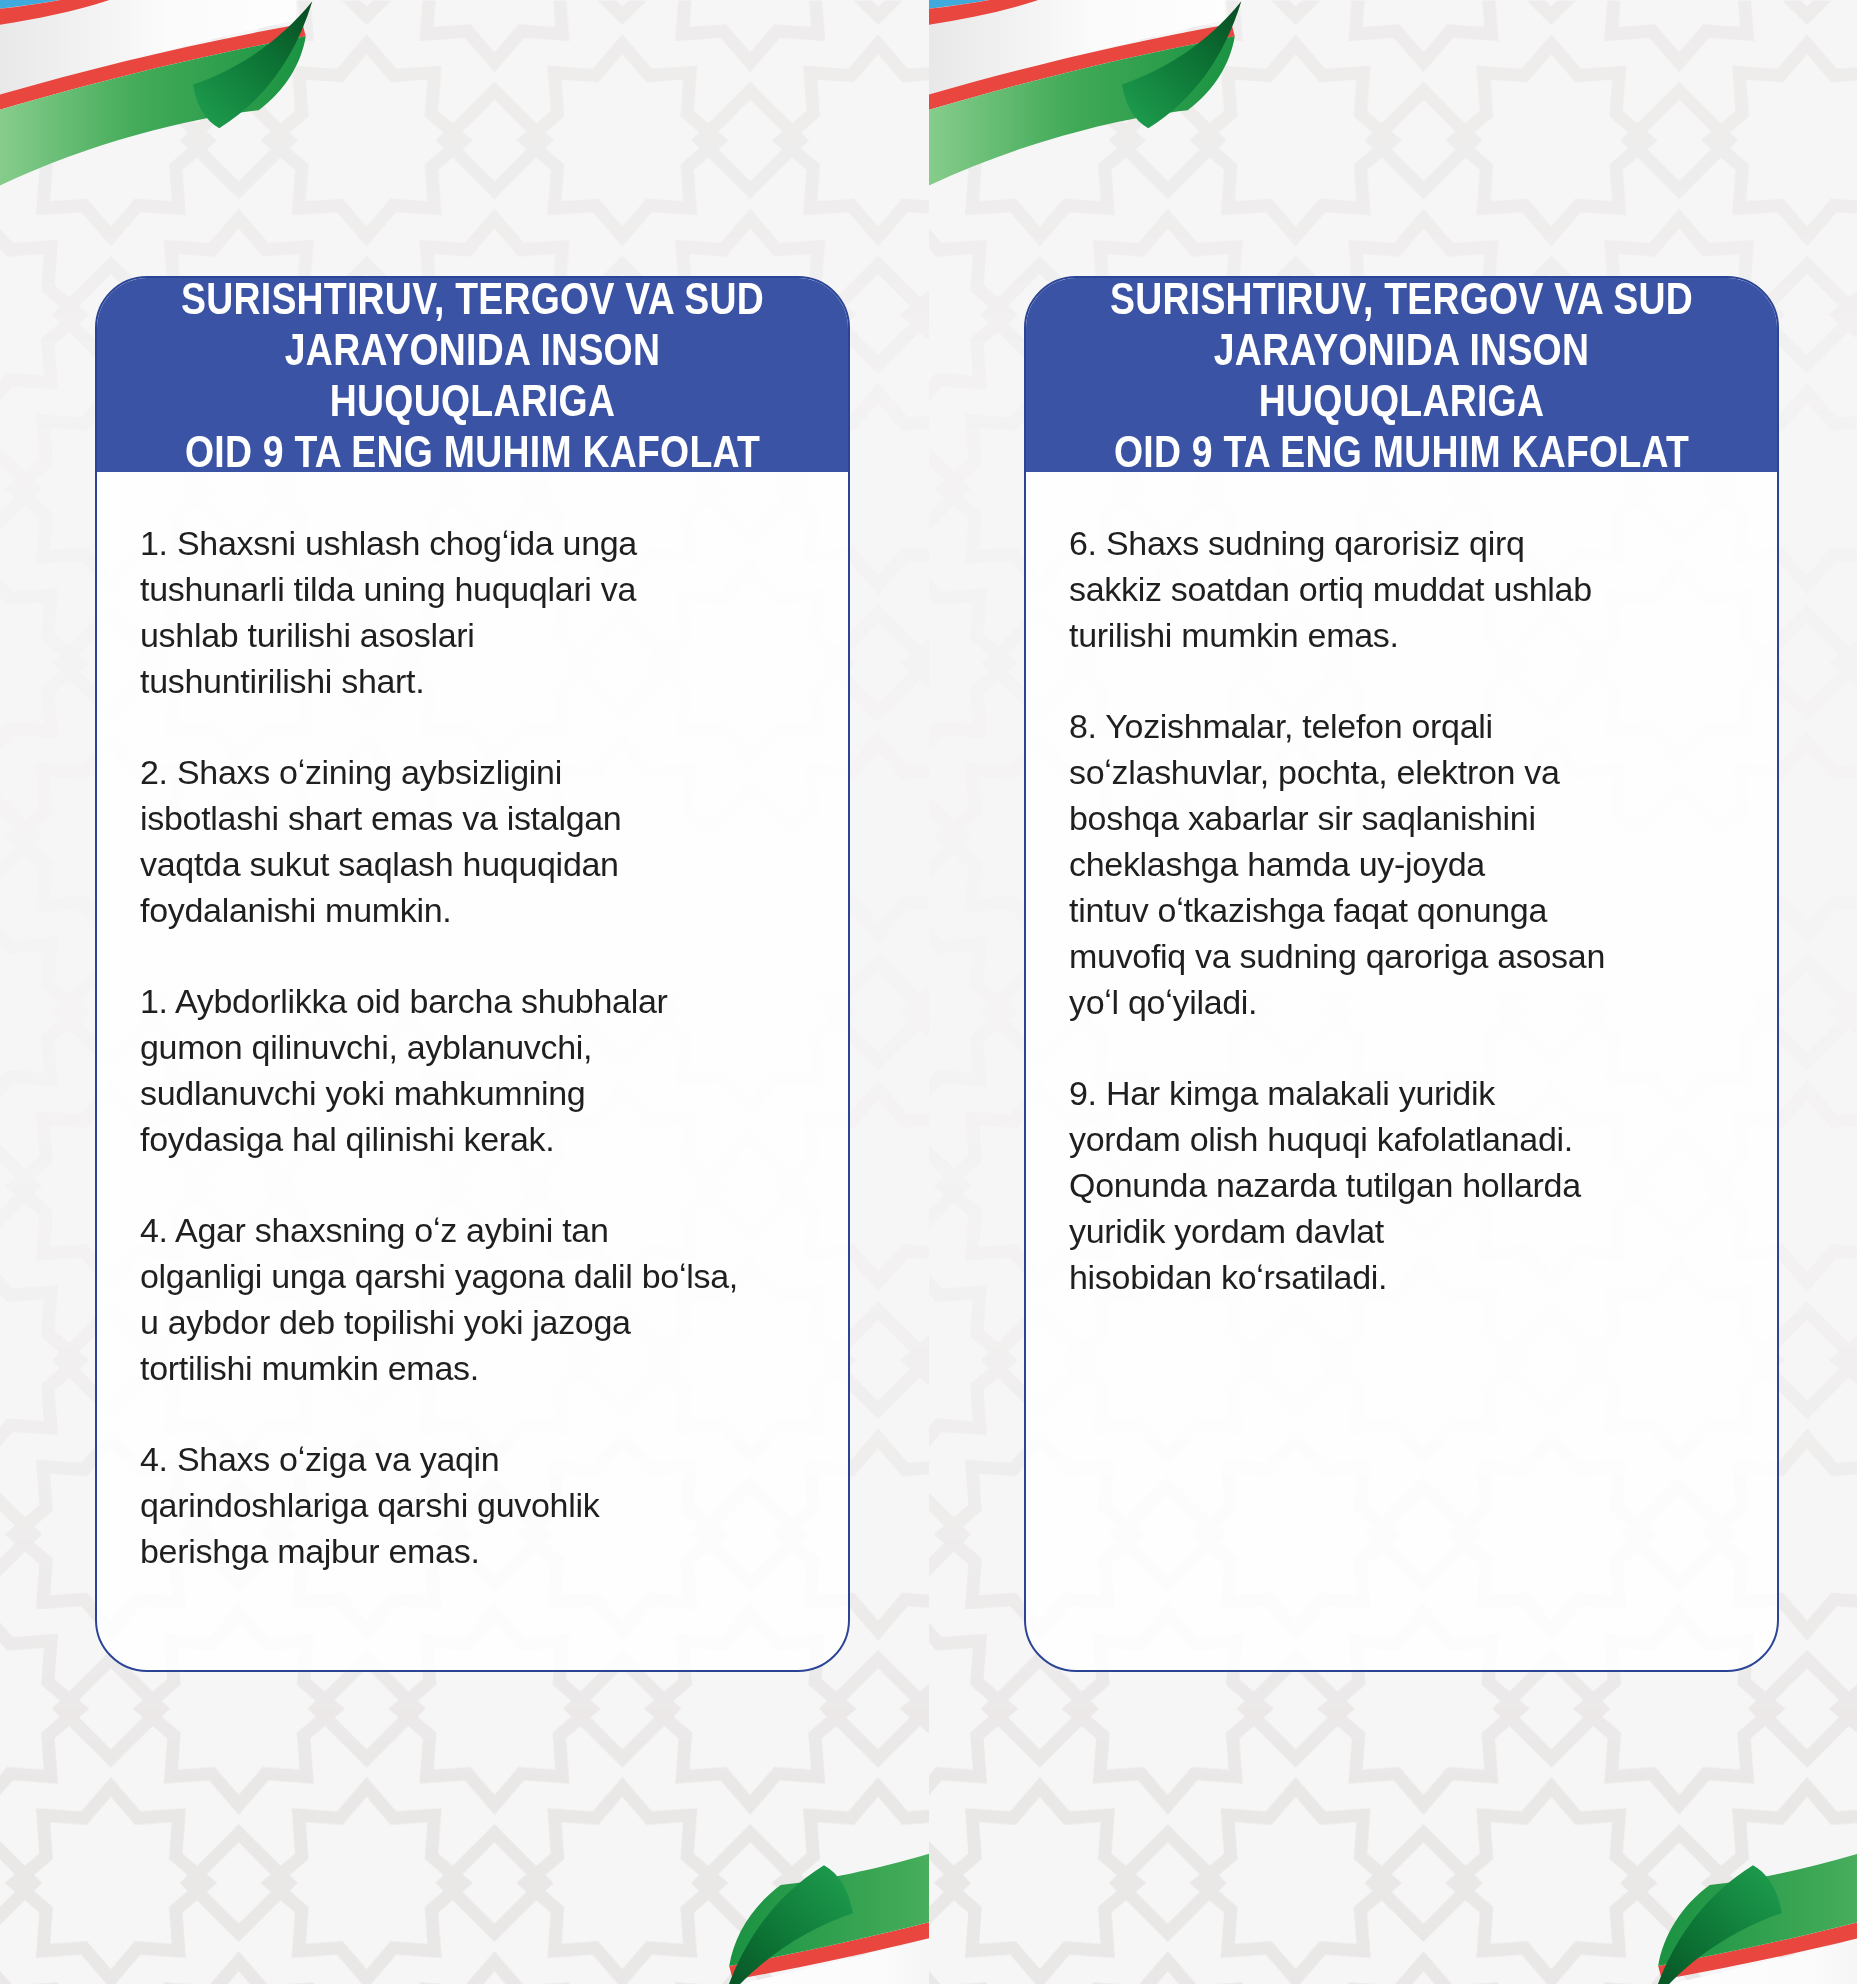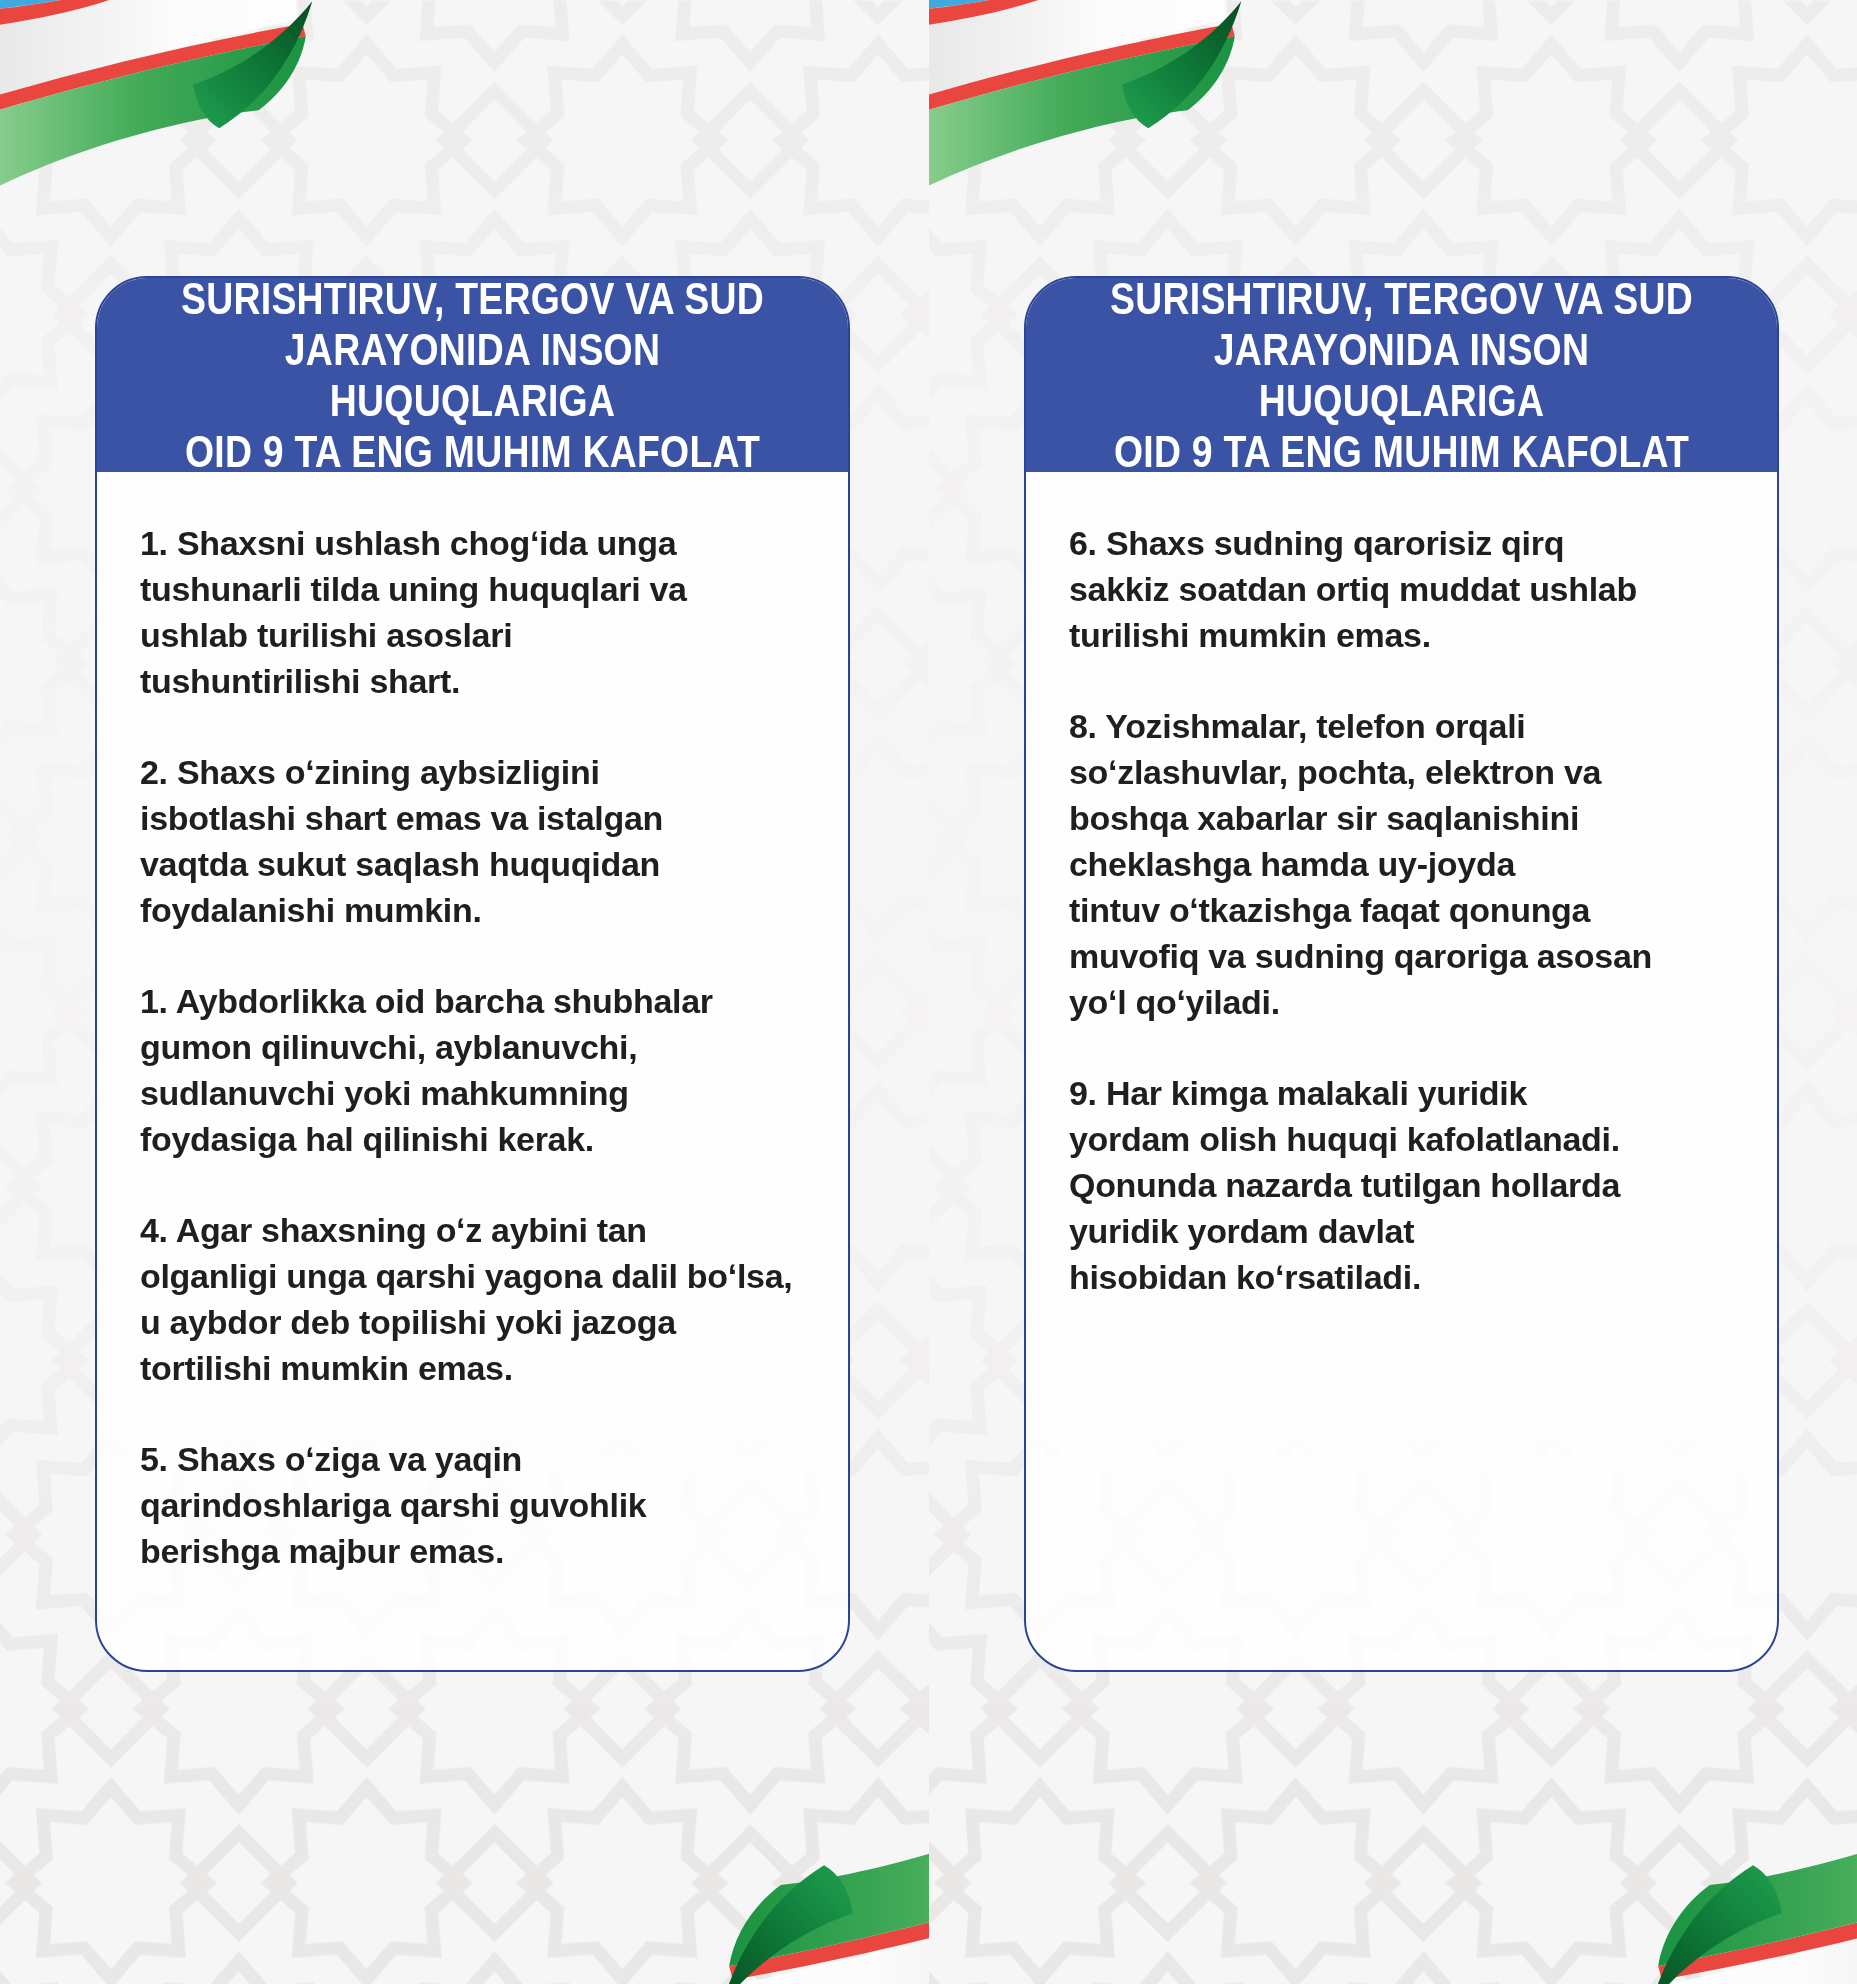--- a/index.html
+++ b/index.html
@@ -10,21 +10,21 @@
   .panel-right{left:929px;}
   .pattern{position:absolute;left:0;top:0;}
   .flag{position:absolute;pointer-events:none;}
   .flag-tl{left:-11.3px;top:-2.3px;width:362px;height:208px;}
   .flag-br{right:-147px;bottom:-22.6px;width:396px;height:228px;transform:rotate(180deg);}
   .card{position:absolute;left:95px;top:276px;width:755px;height:1396px;box-sizing:border-box;
         background:rgba(255,255,255,0.84);border:2.8px solid #2a4496;border-radius:52px;overflow:hidden;}
   .card-header{height:194px;background:#3a53a4;display:flex;align-items:center;justify-content:flex-start;}
   .title{margin:0;color:#ffffff;font-weight:bold;font-size:44px;line-height:51px;text-align:center;
          white-space:pre-line;transform:scaleX(0.85);letter-spacing:0.3px;}
-  .card-body{padding:48px 45px 0 43px;font-weight:bold;}
+  .card-body{padding:48px 45px 0 43px;}
   .item{margin:0 0 45px 0;font-size:34px;line-height:46px;letter-spacing:-0.3px;color:#1f1f1f;white-space:pre-line;}
 </style>
 </head>
 <body>
 
 <svg width="0" height="0" style="position:absolute">
   <defs>
     <linearGradient id="fg-white" x1="0" y1="0" x2="660" y2="0" gradientUnits="userSpaceOnUse">
       <stop offset="0" stop-color="#e7e7e7"></stop>
         <stop offset="0.5" stop-color="#fbfbfb"></stop>
@@ -114,21 +114,21 @@
 vaqtda sukut saqlash huquqidan
 foydalanishi mumkin.</p>
         <p class="item">1. Aybdorlikka oid barcha shubhalar
 gumon qilinuvchi, ayblanuvchi,
 sudlanuvchi yoki mahkumning
 foydasiga hal qilinishi kerak.</p>
         <p class="item">4. Agar shaxsning oʻz aybini tan
 olganligi unga qarshi yagona dalil boʻlsa,
 u aybdor deb topilishi yoki jazoga
 tortilishi mumkin emas.</p>
-        <p class="item">5. Shaxs oʻziga va yaqin
+        <p class="item">4. Shaxs oʻziga va yaqin
 qarindoshlariga qarshi guvohlik
 berishga majbur emas.</p>
       </div>
     </article>
   </section>
 
   <section class="panel panel-right">
     <svg class="pattern" width="929" height="1985" viewBox="0 0 1642 3508">
       <defs>
         <polygon id="star-1" points="170,0 114.6,47.5 120,120 47.5,114.6 0,170 -47.5,114.6 -120,120 -114.6,47.5 -170,0 -114.6,-47.5 -120,-120 -47.5,-114.6 0,-170 47.5,-114.6 120,-120 114.6,-47.5"></polygon>

